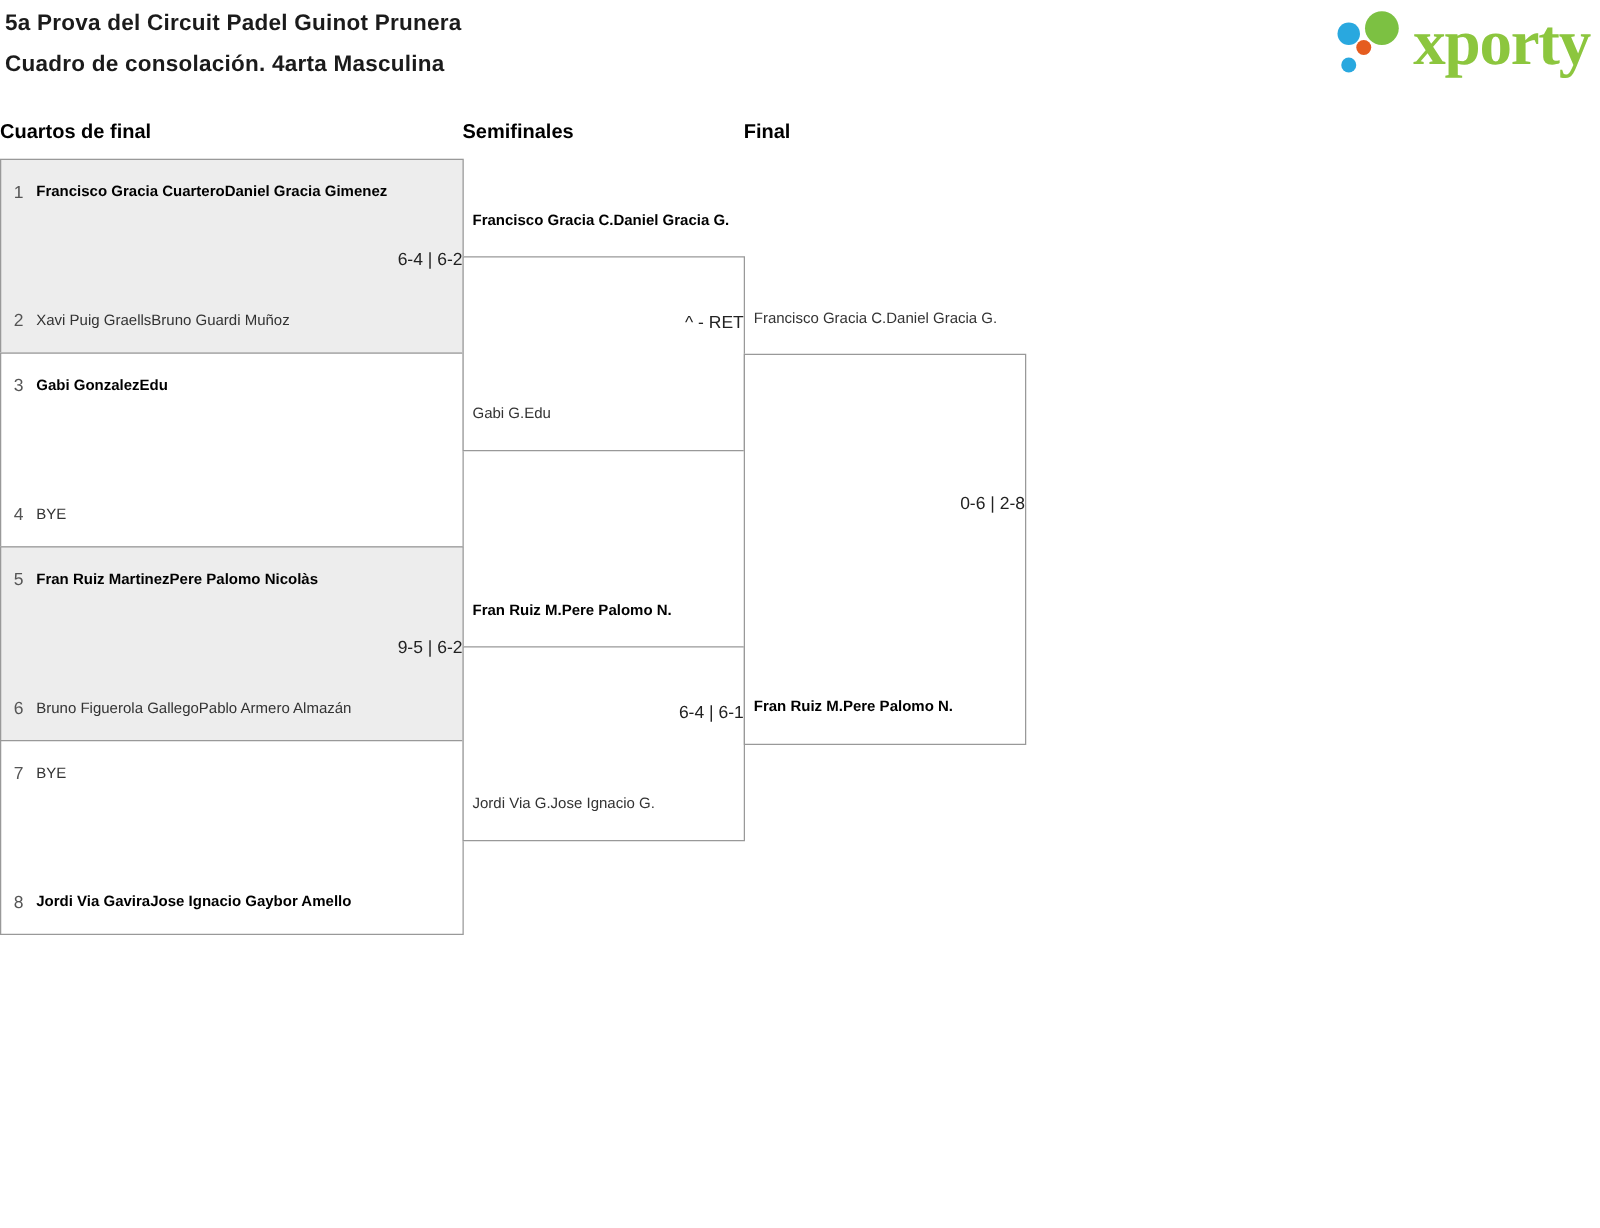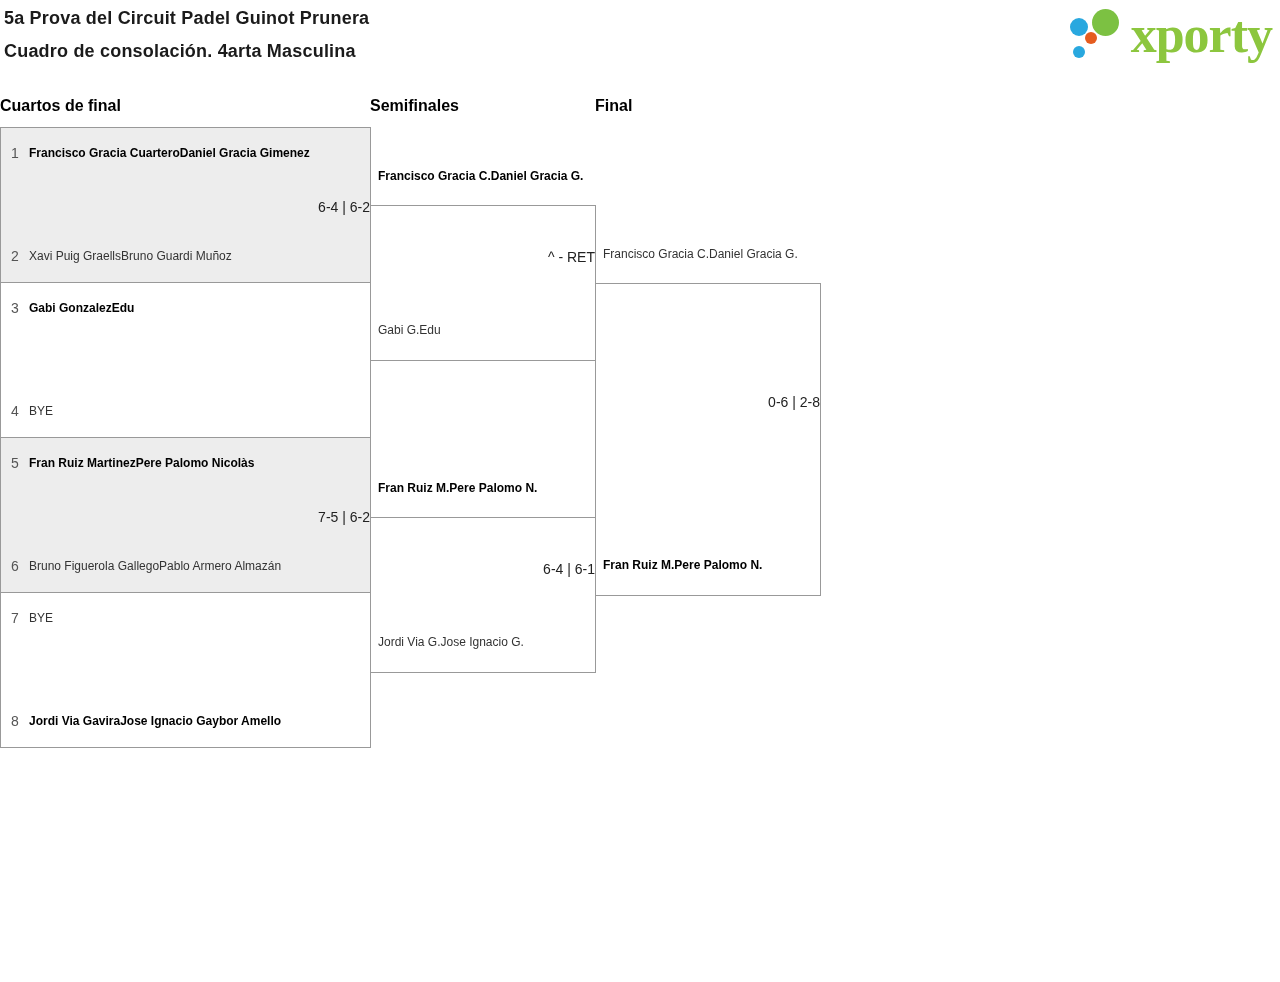--- a/index.html
+++ b/index.html
@@ -121,21 +121,21 @@
   </div>
 
   <div class="match qf shaded" style="top:437px">
     <div class="slot slot-top">
       <span class="seed">5</span>
       <div class="names winner">
         <span class="nm">Fran Ruiz Martinez</span>
         <span class="nm">Pere Palomo Nicolàs</span>
       </div>
     </div>
-    <div class="score">7-5 | 6-2</div>
+    <div class="score">9-5 | 6-2</div>
     <div class="slot slot-bottom">
       <span class="seed">6</span>
       <div class="names">
         <span class="nm">Bruno Figuerola Gallego</span>
         <span class="nm">Pablo Armero Almazán</span>
       </div>
     </div>
   </div>
 
   <div class="match qf" style="top:592px">

